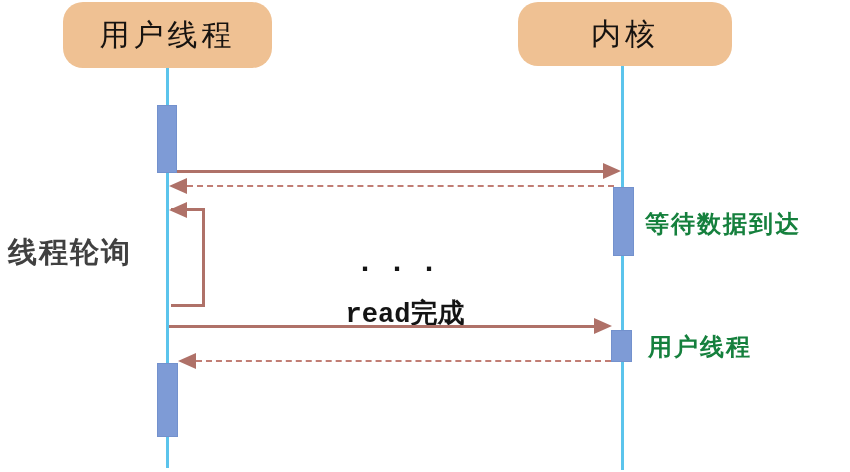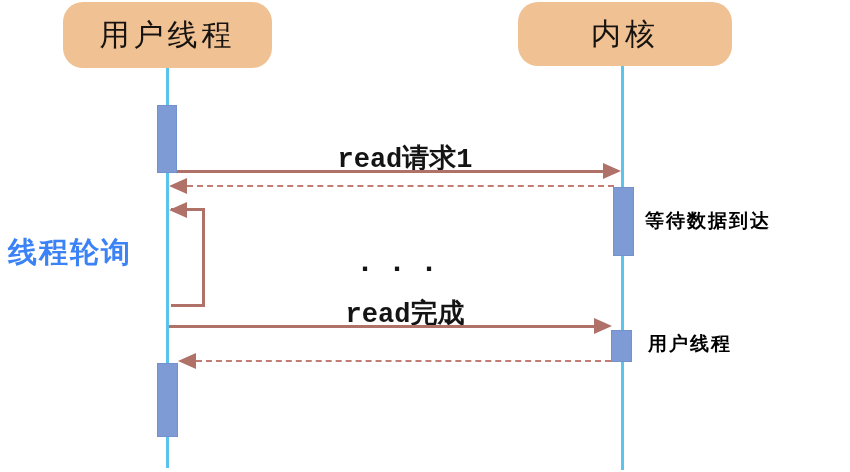--- a/index.html
+++ b/index.html
@@ -29,24 +29,24 @@
   .loop-bracket{
     position:absolute;box-sizing:border-box;
     border-top:3px solid #af7168;border-right:3px solid #af7168;border-bottom:3px solid #af7168;
   }
   
   .msg-label{
     position:absolute;text-align:center;color:#141414;font-weight:700;font-size:27px;
     font-family:"Liberation Mono","Liberation Sans",sans-serif;white-space:nowrap;
   }
   .annotation{
-    position:absolute;color:#000000;font-weight:700;font-size:19px;white-space:nowrap;
+    position:absolute;color:#15803d;font-weight:700;font-size:24px;white-space:nowrap;
     font-family:"Liberation Sans",sans-serif;letter-spacing:2px;
   }
-  .annotation.red{color:#3b82f6;font-size:29px;}
+  .annotation.red{color:#404040;font-size:29px;}
   .ellipsis{
     position:absolute;color:#141414;font-weight:700;font-size:30px;letter-spacing:14px;
     font-family:"Liberation Mono","Liberation Sans",sans-serif;text-align:center;
   }
 </style>
 </head>
 <body>
 
 <div class="stage">
 
@@ -58,21 +58,20 @@
   </div>
   <div class="actor" style="left:518px;top:2px;width:214px;height:64px">
     <span>内核</span>
   </div>
 
   <div class="activation" style="left:157px;top:105px;width:20px;height:68px"></div>
   <div class="activation" style="left:157px;top:363px;width:21px;height:74px"></div>
   <div class="activation" style="left:613px;top:187px;width:21px;height:69px"></div>
   <div class="activation" style="left:611px;top:330px;width:21px;height:32px"></div>
 
-  <div class="msg-label" style="left:285px;top:140px;width:240px">read请求1</div>
   <div class="line solid" style="left:177px;top:170px;width:427px"></div>
   <div class="head right" style="left:603px;top:163px"></div>
 
   <div class="line dashed" style="left:187px;top:185px;width:427px"></div>
   <div class="head left" style="left:169px;top:178px"></div>
 
   <div class="loop-bracket" style="left:171px;top:208px;width:34px;height:99px"></div>
   <div class="head left" style="left:169px;top:202px"></div>
 
   <div class="annotation red" style="left:8px;top:233px">线程轮询</div>

